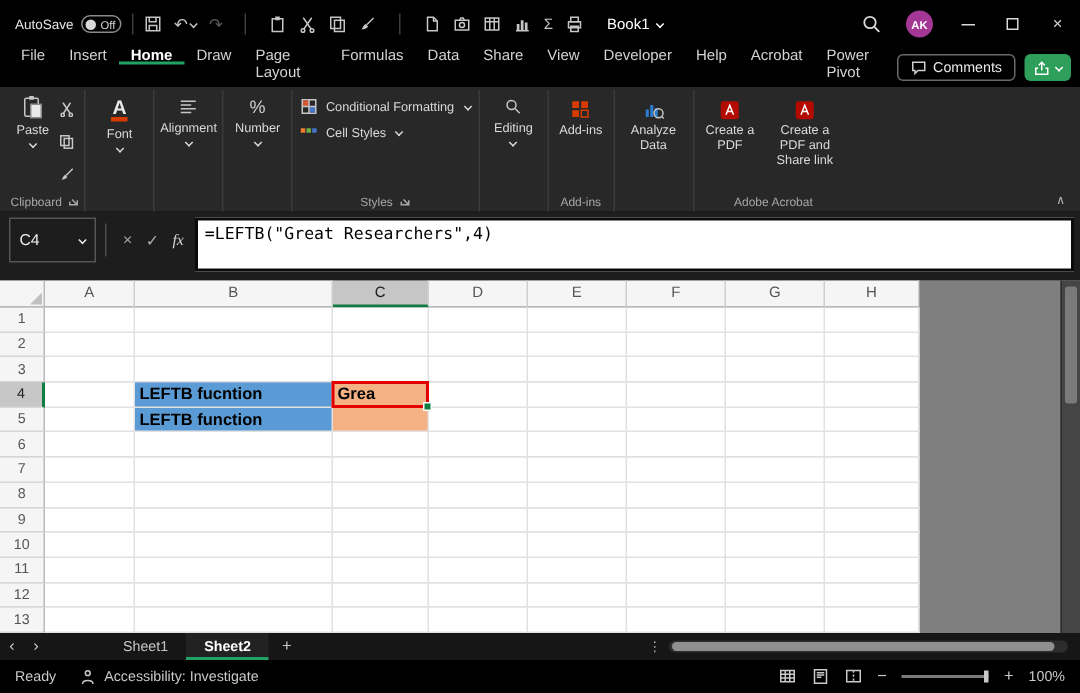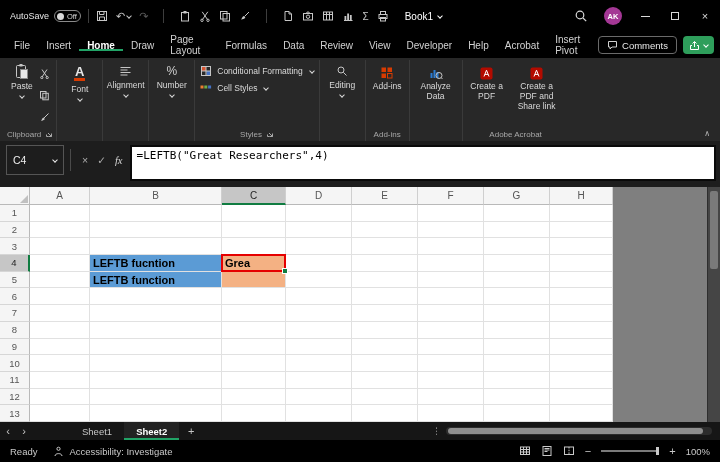--- a/index.html
+++ b/index.html
@@ -24,21 +24,21 @@
   .book-title{margin-left:16px;display:flex;align-items:center;gap:5px;color:#fff;font-size:10px}
   .tb-right{margin-left:auto;display:flex;align-items:center}
   .tb-icon-btn{width:30px;height:32px;display:flex;align-items:center;justify-content:center}
   .avatar{width:18px;height:18px;border-radius:50%;background:#A43795;color:#fff;font-size:7.5px;font-weight:700;display:flex;align-items:center;justify-content:center;margin:0 8px}
   .win-btn{width:30px;height:32px;display:flex;align-items:center;justify-content:center;color:#d9d9d9;font-size:11px}
   .max-box{width:8px;height:8px;border:1px solid #d9d9d9}
   .min-bar{width:9px;height:1px;background:#d9d9d9}
 
   
   .menubar{flex:0 0 26px;background:#000;display:flex;align-items:stretch;padding:0 6px;color:#d2d2d2;font-size:10px}
-  .menu-tabs{display:flex;align-items:center}
+  .menu-tabs{display:flex;align-items:flex-start}
   .mtab{padding:0 8px;display:flex;align-items:center;cursor:default}
   .mtab-active{color:#fff;font-weight:700;box-shadow:inset 0 -2px 0 #21A366}
   .mb-right{margin-left:auto;display:flex;align-items:center;gap:6px}
   .comments-btn{height:18px;border:1px solid #6a6a6a;border-radius:4px;padding:0 8px;display:flex;align-items:center;gap:4px;color:#e8e8e8;font-size:9.5px}
   .share-btn{height:18px;border-radius:4px;background:#2E9E5B;padding:0 6px;display:flex;align-items:center;gap:4px;color:#fff}
 
   
   .ribbon{flex:0 0 72px;background:#282828;display:flex;align-items:stretch;padding:2px 4px 0 4px;position:relative;color:#dadada}
   .rgroup{display:flex;flex-direction:column;border-right:1px solid #3a3a3a;padding:0 3px}
   .rg-content{flex:1;display:flex;align-items:stretch}
@@ -246,26 +246,26 @@
 
   <div class="menubar">
     <div class="menu-tabs">
         <span class="mtab">File</span>
         <span class="mtab">Insert</span>
         <span class="mtab mtab-active">Home</span>
         <span class="mtab">Draw</span>
         <span class="mtab">Page Layout</span>
         <span class="mtab">Formulas</span>
         <span class="mtab">Data</span>
-        <span class="mtab">Review</span>
+        <span class="mtab">Share</span>
         <span class="mtab">View</span>
         <span class="mtab">Developer</span>
         <span class="mtab">Help</span>
         <span class="mtab">Acrobat</span>
-        <span class="mtab">Insert Pivot</span>
+        <span class="mtab">Power Pivot</span>
       </div>
     <div class="mb-right">
       <span class="comments-btn">
         <svg width="11" height="11">
             <path d="M1.5 1.5 h8 v5.5 h-4.5 l-2 2 v-2 h-1.5 z" fill="none" stroke="#cfcfcf"></path>
           </svg>
         <span>Comments</span>
       </span>
       <span class="share-btn">
         <svg width="11" height="11">

